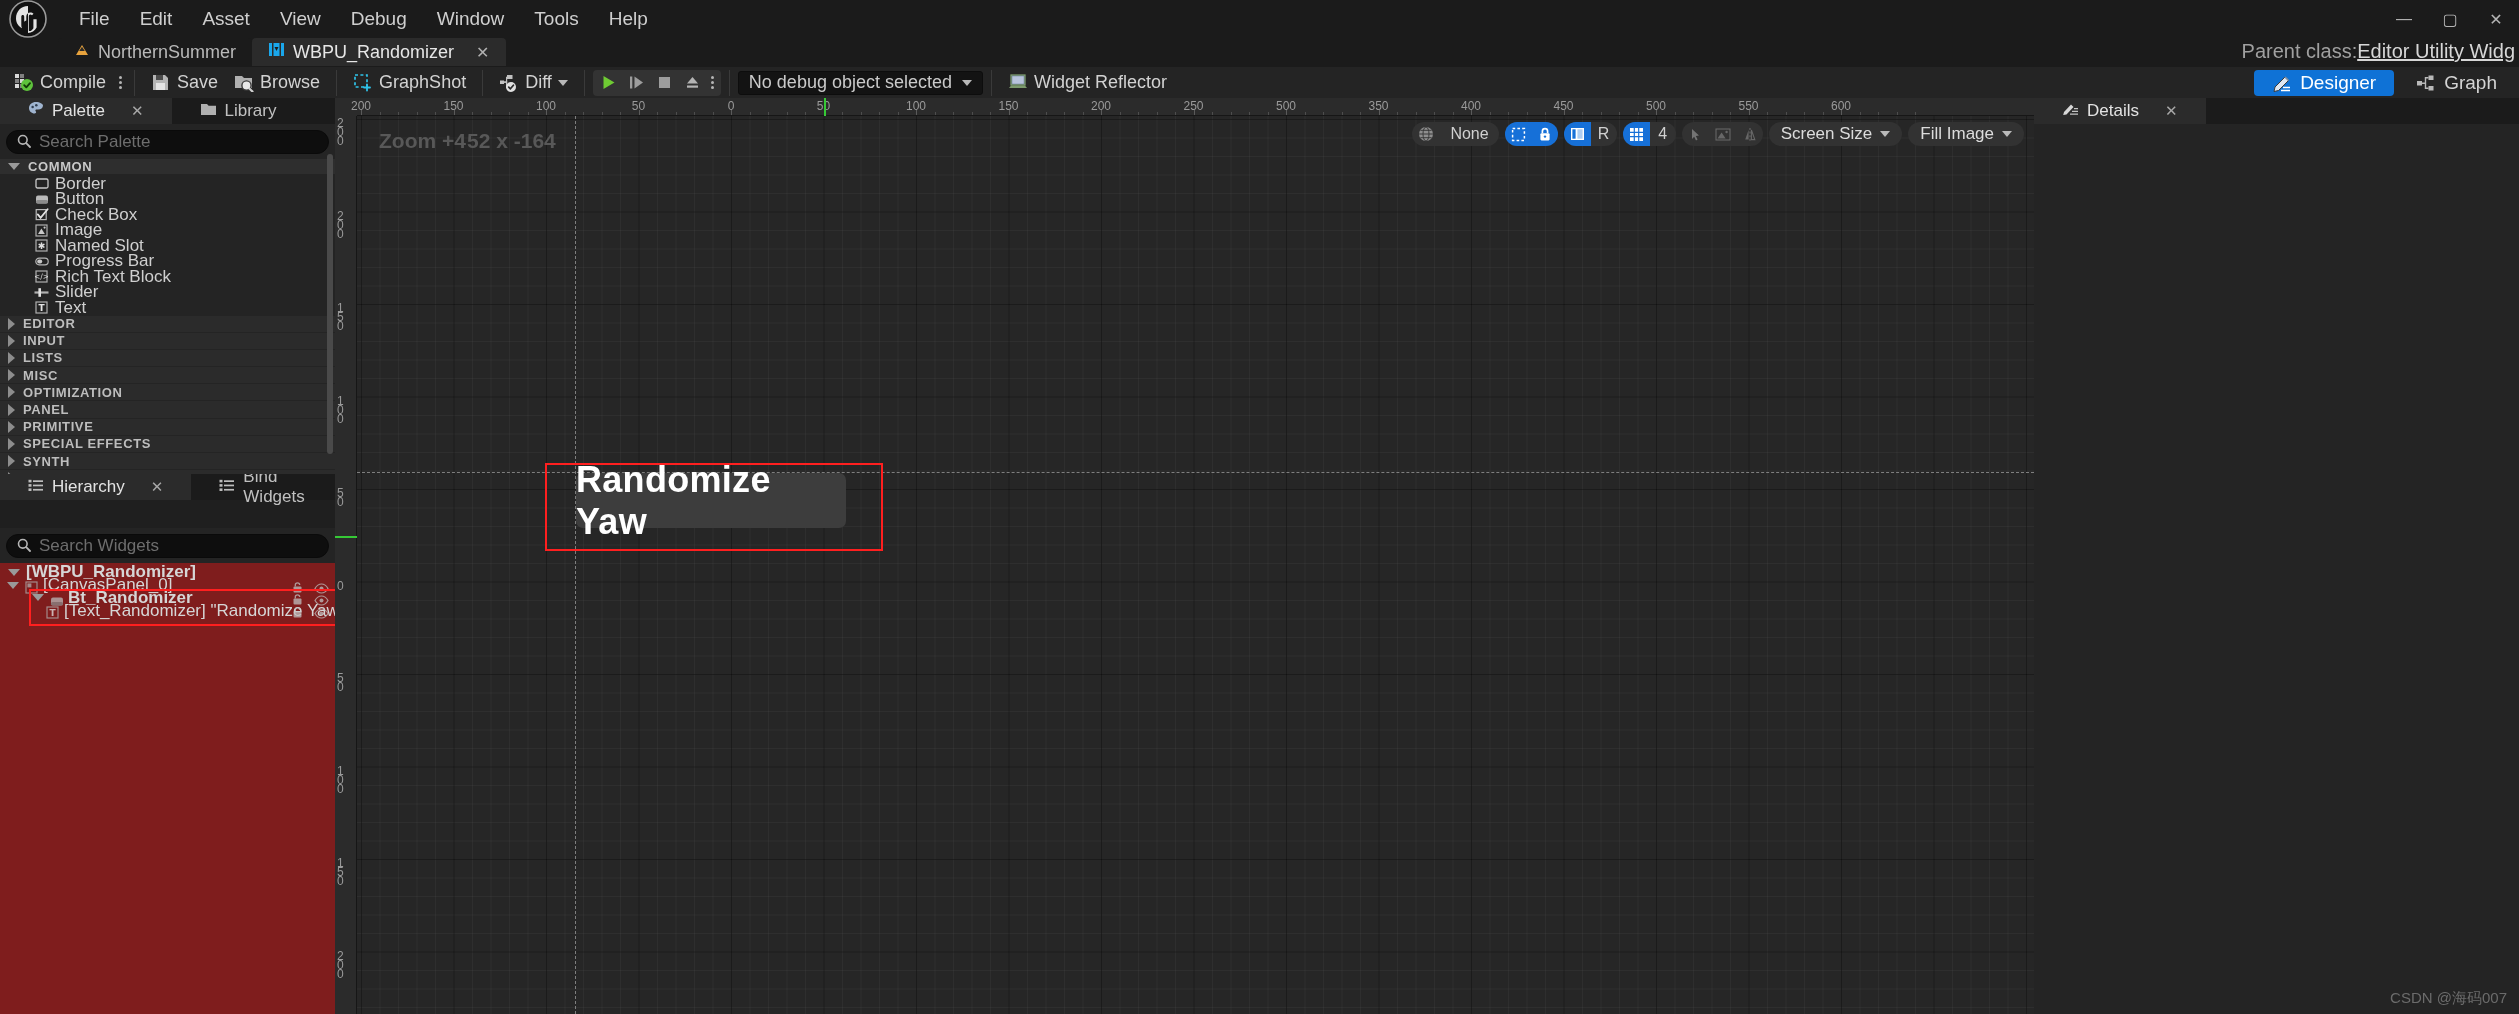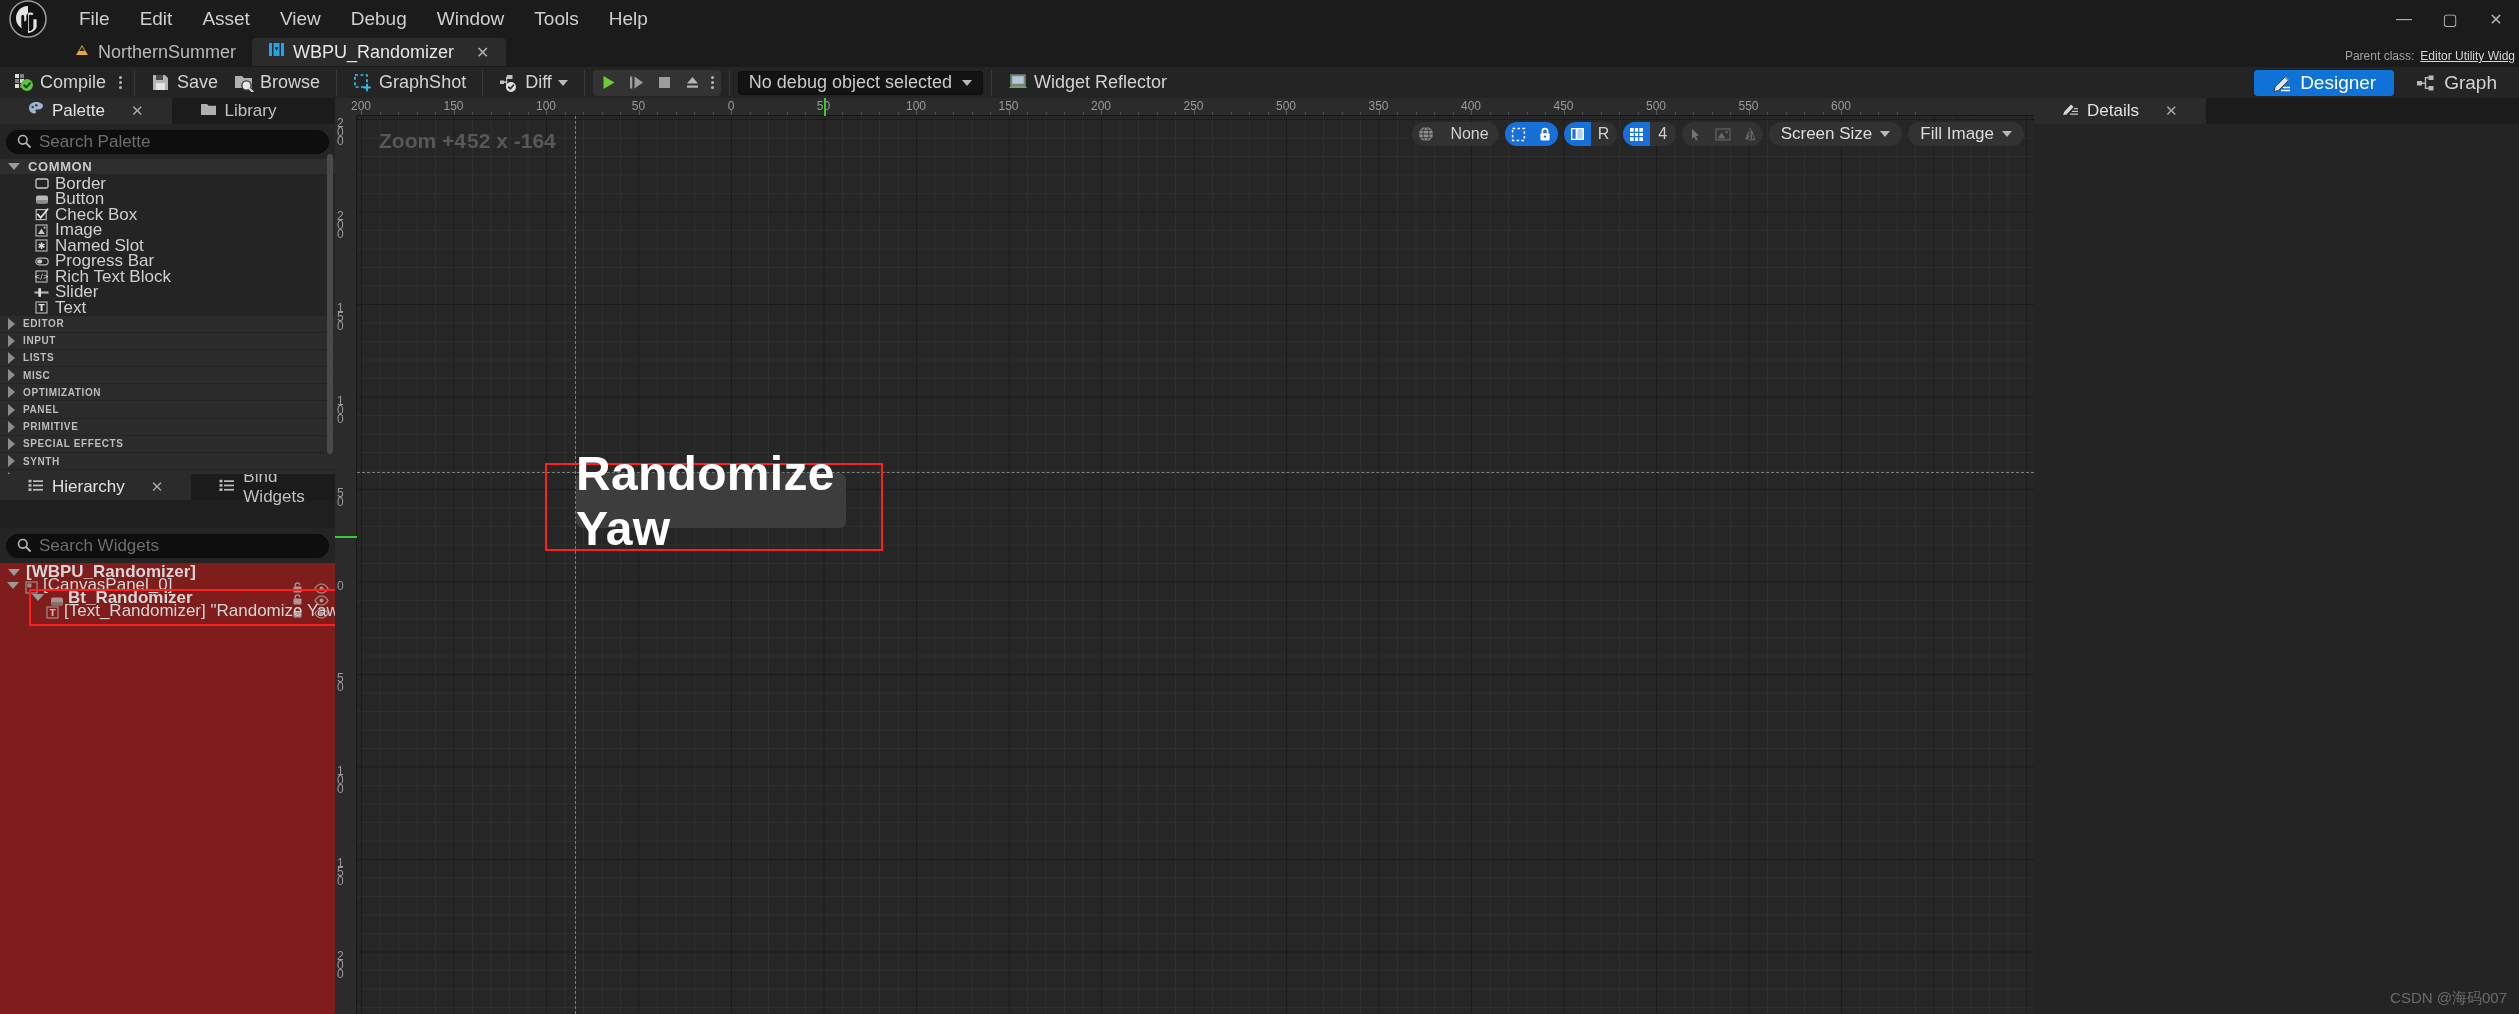--- a/index.html
+++ b/index.html
@@ -27,22 +27,22 @@
   .tab {
     height:28px; display:flex; align-items:center; gap:8px;
     padding:0 16px; font-size:18px; color:#b9b9b9; border-radius:4px 4px 0 0;
     position:relative;
   }
   .tab.inactive { background:#1b1b1b; }
   .tab.active { background:#2b2b2b; color:#e6e6e6; }
   .tab-close { margin-left:14px; font-size:16px; color:#b0b0b0; }
   .tab-spacer { width:58px; }
   .parentclass {
-    position:absolute; right:4px; bottom:3px; font-size:12px; color:#a0a0a0;
-    display:flex; gap:6px; align-items:baseline;margin-top:8px;
+    position:absolute; right:4px; bottom:3px; font-size:20px; color:#a0a0a0;
+    display:flex; align-items:baseline;margin-top:8px;
   }
   .parentclass .link { color:#d7d7d7; text-decoration:underline; }
 
   
   .toolbar {
     height:32px; background:#242424; display:flex; align-items:center;
     border-top:1px solid #1b1b1b; position:relative;
   }
   .tb-group { display:flex; align-items:center; height:32px; padding:0 6px; }
   .tb-sep { width:1px; height:26px; background:#3a3a3a; margin:0 2px; }
@@ -96,21 +96,21 @@
   .tri.right { border-top:6px solid transparent;border-bottom:6px solid transparent;border-left:7px solid #8d8d8d; }
   .pal-item {
     height:15.5px; display:flex; align-items:center; gap:6px; padding-left:34px;
     font-size:17px; color:#cfcfcf;
   }
   .pal-ico { width:15px; height:15px; flex:0 0 auto; display:flex; align-items:center; justify-content:center; }
   .pal-list { padding-top:2px; }
   .pal-cats { }
   .pal-cat {
     height:17.2px; display:flex; align-items:center; gap:8px; padding-left:8px;
-    font-size:10px; font-weight:bold; letter-spacing:.6px; color:#bdbdbd; background:#2b2b2b;
+    font-size:13px; font-weight:bold; letter-spacing:.6px; color:#bdbdbd; background:#2b2b2b;
     border-bottom:1px solid #242424;
   }
   .pal-scroll { position:absolute; right:2px; top:30px; width:6px; background:#4a4a4a; border-radius:3px; }
 
   
   .hier-body { background:#7f1d1d; flex:1; display:flex; flex-direction:column; position:relative;margin-top:28px; }
   .tree { padding-top:3px; font-size:17px; }
   .trow { height:12.8px; display:flex; align-items:center; position:relative; color:#d6d6d6; }
   .trow .lbl { white-space:nowrap; }
   .trow .icons { position:absolute; right:8px; display:flex; gap:10px; align-items:center; }
@@ -804,21 +804,21 @@
              background-size:92.5px 92.5px; background-position:4px 3px;"></div>
 
       <div class="zoomlbl" style="left:22px; top:13px;">Zoom +4</div>
       <div class="zoomlbl" style="left:110px; top:13px;">52 x -164</div>
 
       <div style="position:absolute; left:0; top:356px; width:100%; height:0; border-top:1px dashed #8e8e8e; opacity:.85;"></div>
       <div style="position:absolute; left:218px; top:0; bottom:0; width:0; border-left:1px dashed #8e8e8e; opacity:.85;"></div>
 
       <div class="sel-box" style="left:188px; top:347px; width:338px; height:88px;"></div>
 
-      <div class="ue-button" style="left:219px; top:357px; width:270px; height:55px; font-size:48px;">
+      <div class="ue-button" style="left:219px; top:357px; width:270px; height:55px; font-size:36px;">
         <span>Randomize Yaw</span>
       </div>
 
       <div class="ctool">
         <div class="cgrp">
           <div class="cbtn">
             <svg width="16" height="16" viewBox="0 0 16 16">
                 <circle cx="8" cy="8" r="7" fill="#8e8e8e"></circle>
                 <ellipse cx="8" cy="8" rx="3" ry="7" fill="none" stroke="#3a3a3a" stroke-width="1"></ellipse>
                 <path d="M1 8h14M2.4 4.3h11.2M2.4 11.7h11.2" stroke="#3a3a3a" stroke-width="1"></path>

